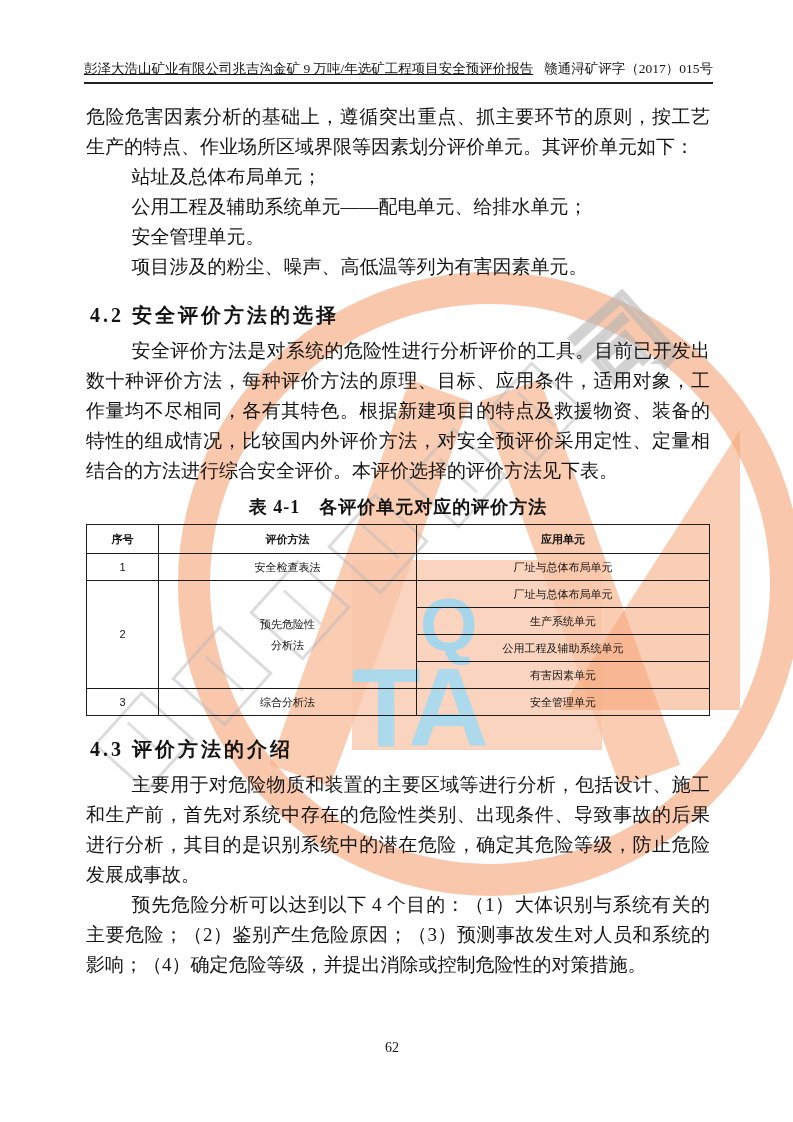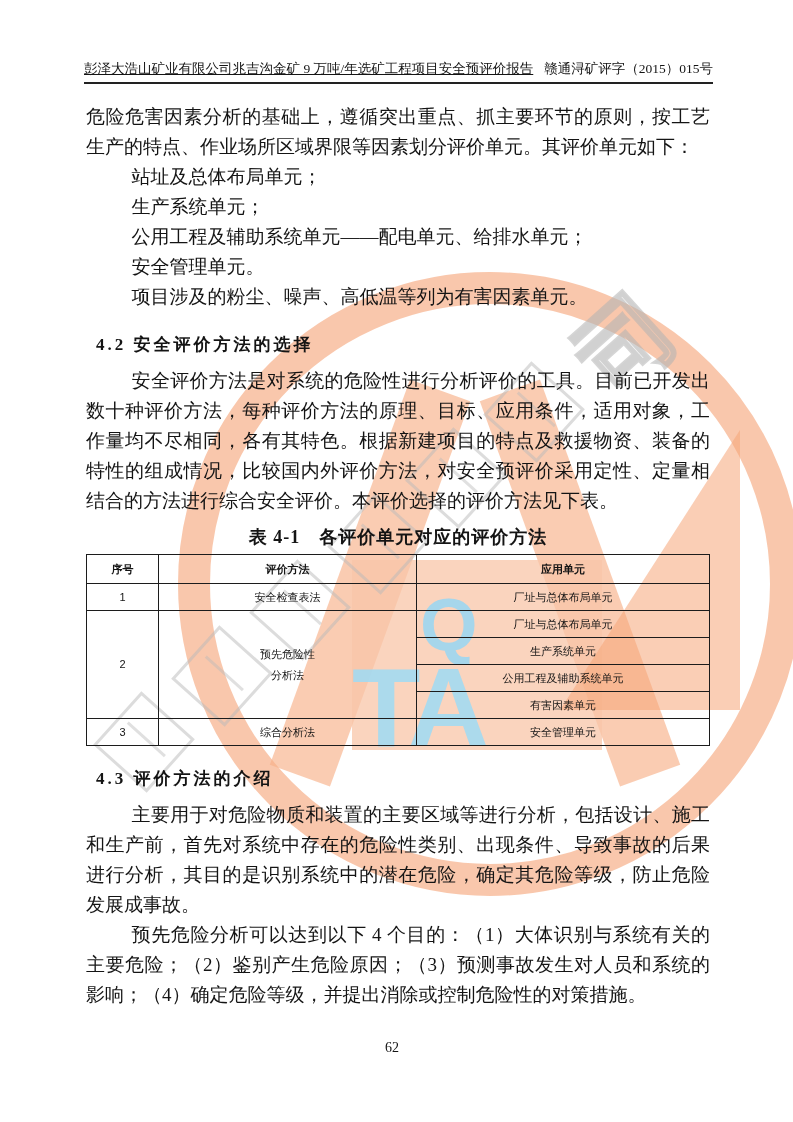--- a/index.html
+++ b/index.html
@@ -52,22 +52,22 @@
     display:flex;justify-content:space-between;align-items:flex-end;
     font-size:13.5px;font-weight:normal;
     border-bottom:2px solid #222;padding-bottom:4px;white-space:nowrap;
   }
   .header .hl{text-decoration:underline;}
   .content{position:absolute;left:86px;width:624px;top:102px;z-index:1;}
   .bodyp{font-size:19px;line-height:30px;text-align:justify;margin:0;}
   .ind{text-indent:2.4em;}
   .unit-item{font-size:19px;line-height:30px;text-indent:2.4em;}
   .sec-heading{
-    font-size:17px;font-weight:bold;letter-spacing:3px;
-    line-height:30px;margin:18px 0 6px 10px;
+    font-size:20px;font-weight:bold;letter-spacing:3px;
+    line-height:30px;margin:18px 0 6px 4px;
   }
   .tbl-title{
     text-align:center;font-weight:bold;font-size:18px;line-height:26px;
     margin:8px 0 4px 0;letter-spacing:1px;
   }
   table.t41{
     width:100%;border-collapse:collapse;table-layout:fixed;
     font-family:"Liberation Sans","DejaVu Sans",sans-serif;
     font-size:11px;background:transparent;
   }
@@ -104,30 +104,29 @@
     <div class="wm-glyph" style="left:186px;top:640px;"></div>
     <div class="wm-glyph" style="left:264px;top:574px;"></div>
     <div class="wm-glyph" style="left:342px;top:508px;"></div>
     <div class="wm-glyph" style="left:420px;top:442px;"></div>
     <div class="wm-glyph" style="left:498px;top:376px;"></div>
     <div class="wm-si">司</div>
   </div>
 
   <div class="header">
     <span class="hl">彭泽大浩山矿业有限公司兆吉沟金矿 9 万吨/年选矿工程项目安全预评价报告</span>
-    <span>赣通浔矿评字（2015）015号</span>
+    <span>赣通浔矿评字（2017）015号</span>
   </div>
 
   <div class="content">
 
     <p class="bodyp">危险危害因素分析的基础上，遵循突出重点、抓主要环节的原则，按工艺生产的特点、作业场所区域界限等因素划分评价单元。其评价单元如下：</p>
 
     <div>
       <div class="unit-item">站址及总体布局单元；</div>
-      <div class="unit-item">生产系统单元；</div>
       <div class="unit-item">公用工程及辅助系统单元——配电单元、给排水单元；</div>
       <div class="unit-item">安全管理单元。</div>
       <div class="unit-item">项目涉及的粉尘、噪声、高低温等列为有害因素单元。</div>
     </div>
 
     <div class="sec-heading">4.2 安全评价方法的选择</div>
     <p class="bodyp ind">安全评价方法是对系统的危险性进行分析评价的工具。目前已开发出数十种评价方法，每种评价方法的原理、目标、应用条件，适用对象，工作量均不尽相同，各有其特色。根据新建项目的特点及救援物资、装备的特性的组成情况，比较国内外评价方法，对安全预评价采用定性、定量相结合的方法进行综合安全评价。本评价选择的评价方法见下表。</p>
 
     <div class="tbl-title">表 4-1　各评价单元对应的评价方法</div>
 

